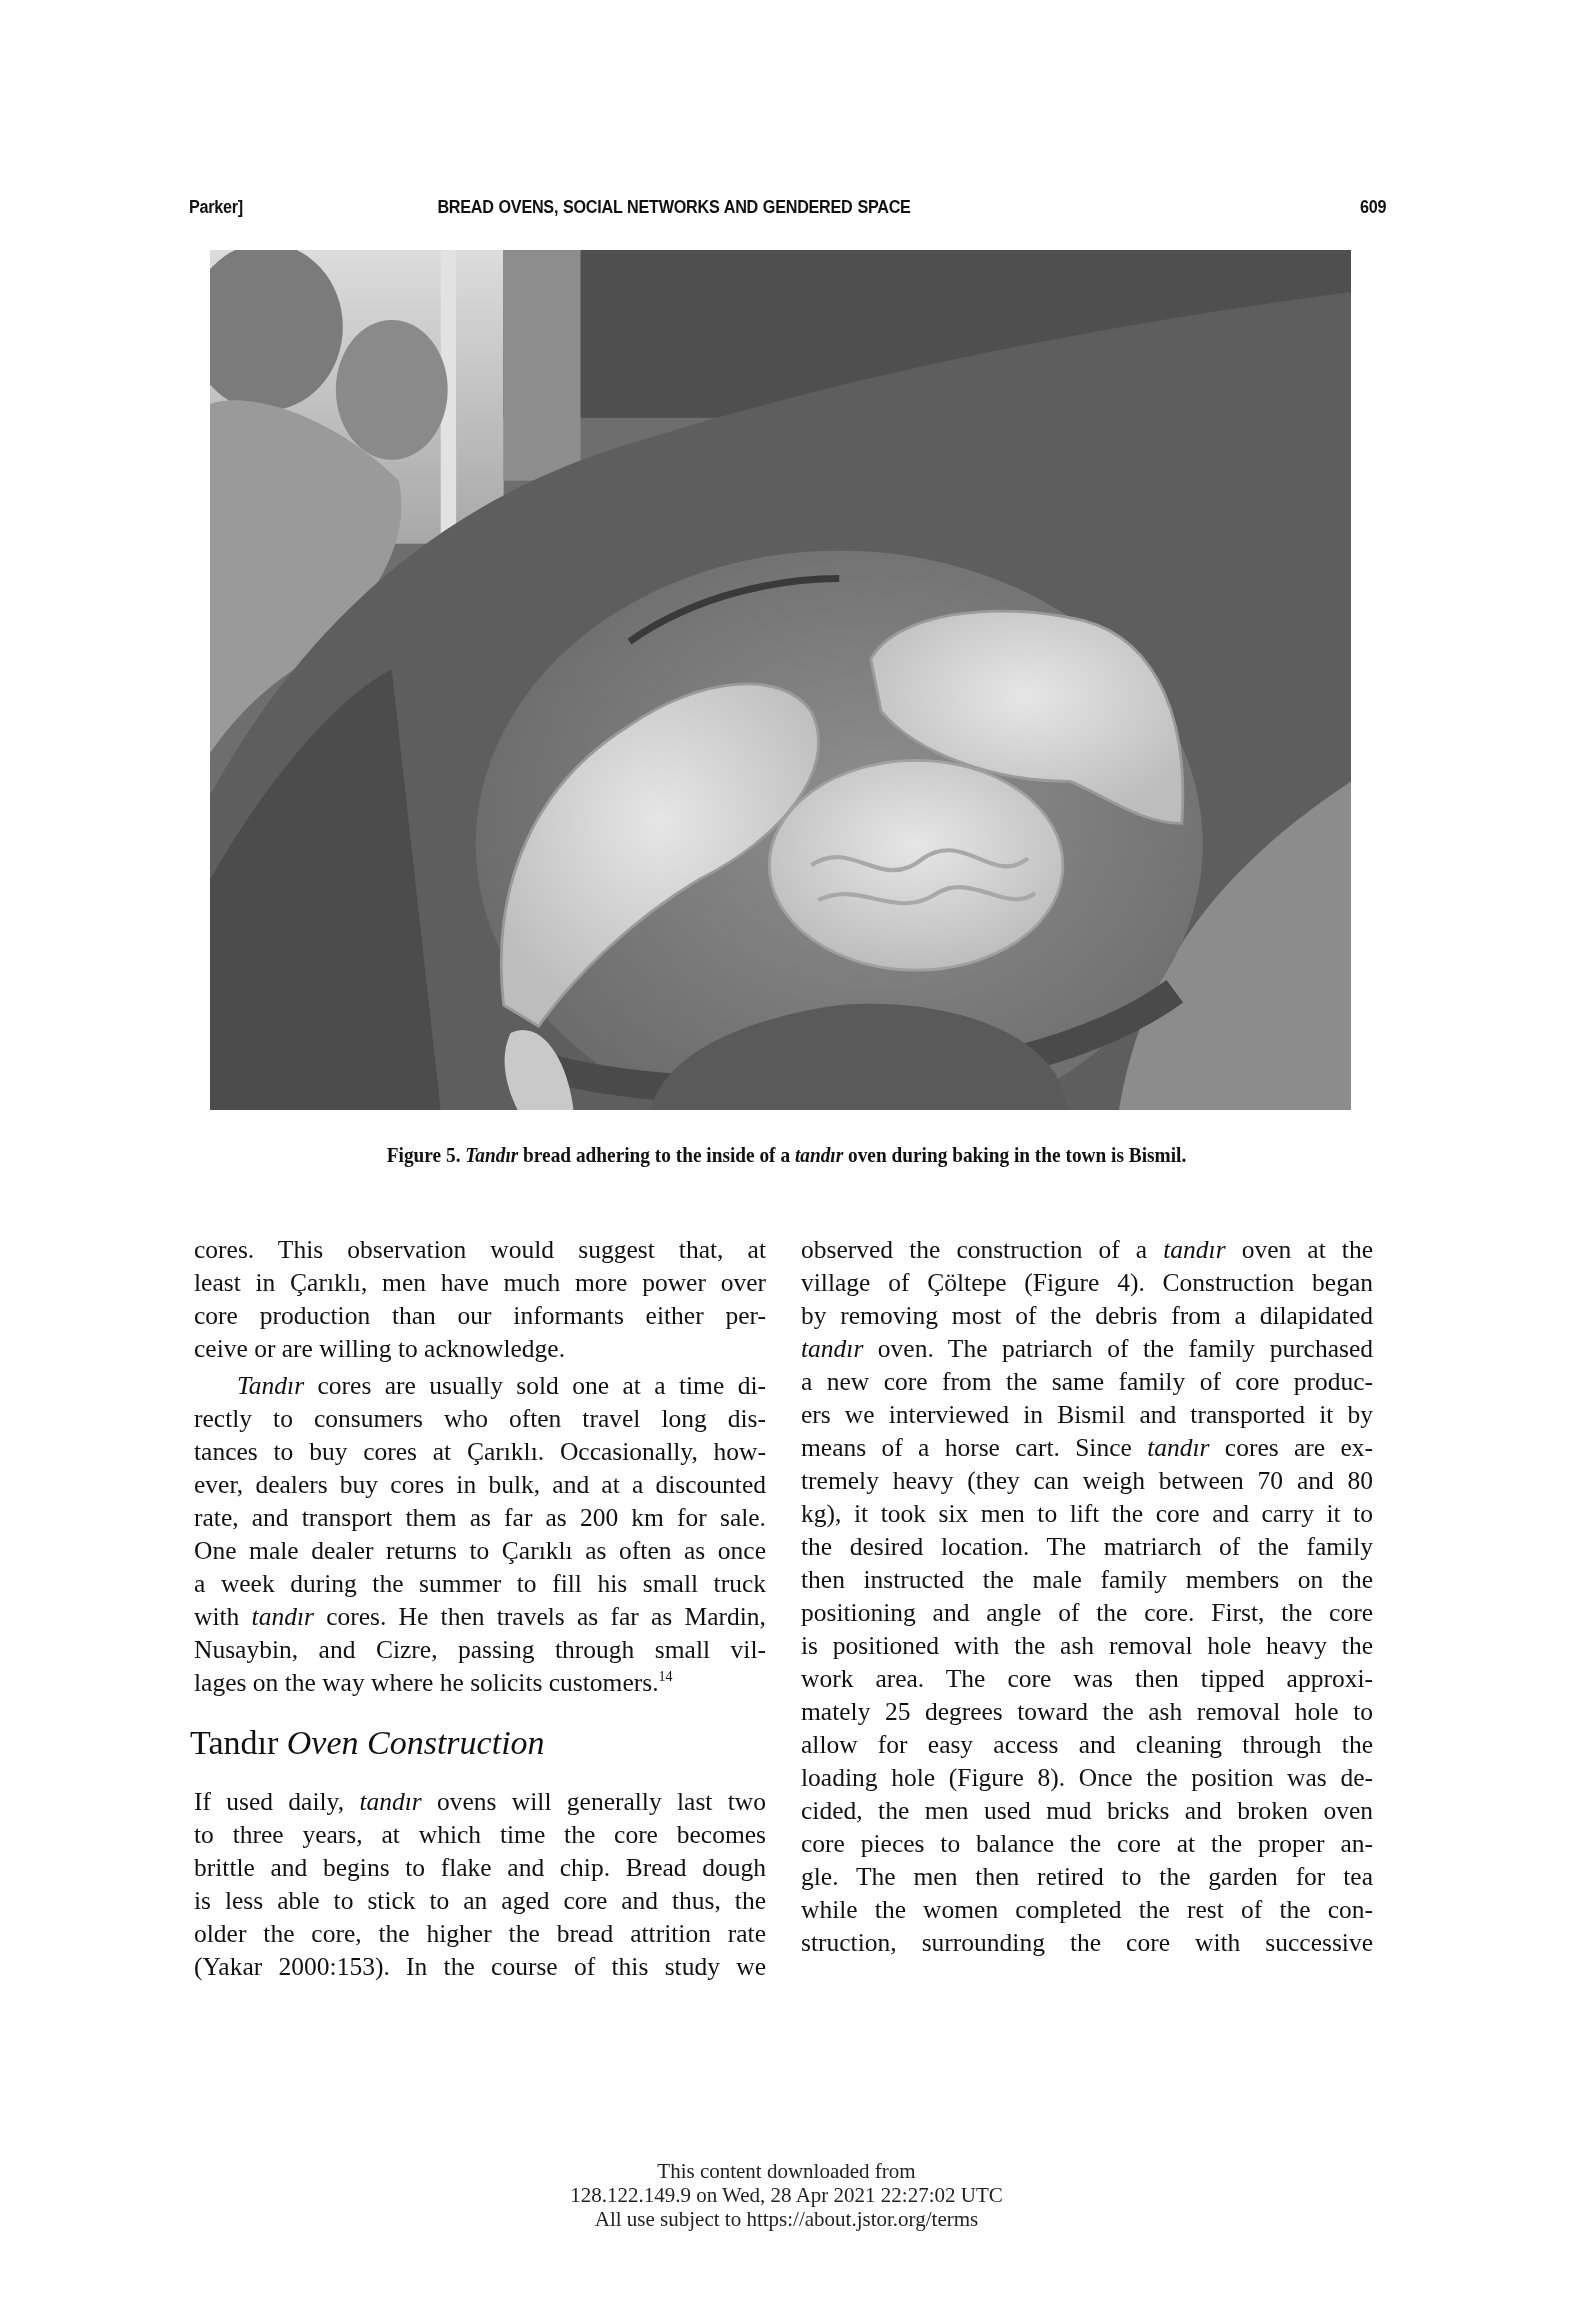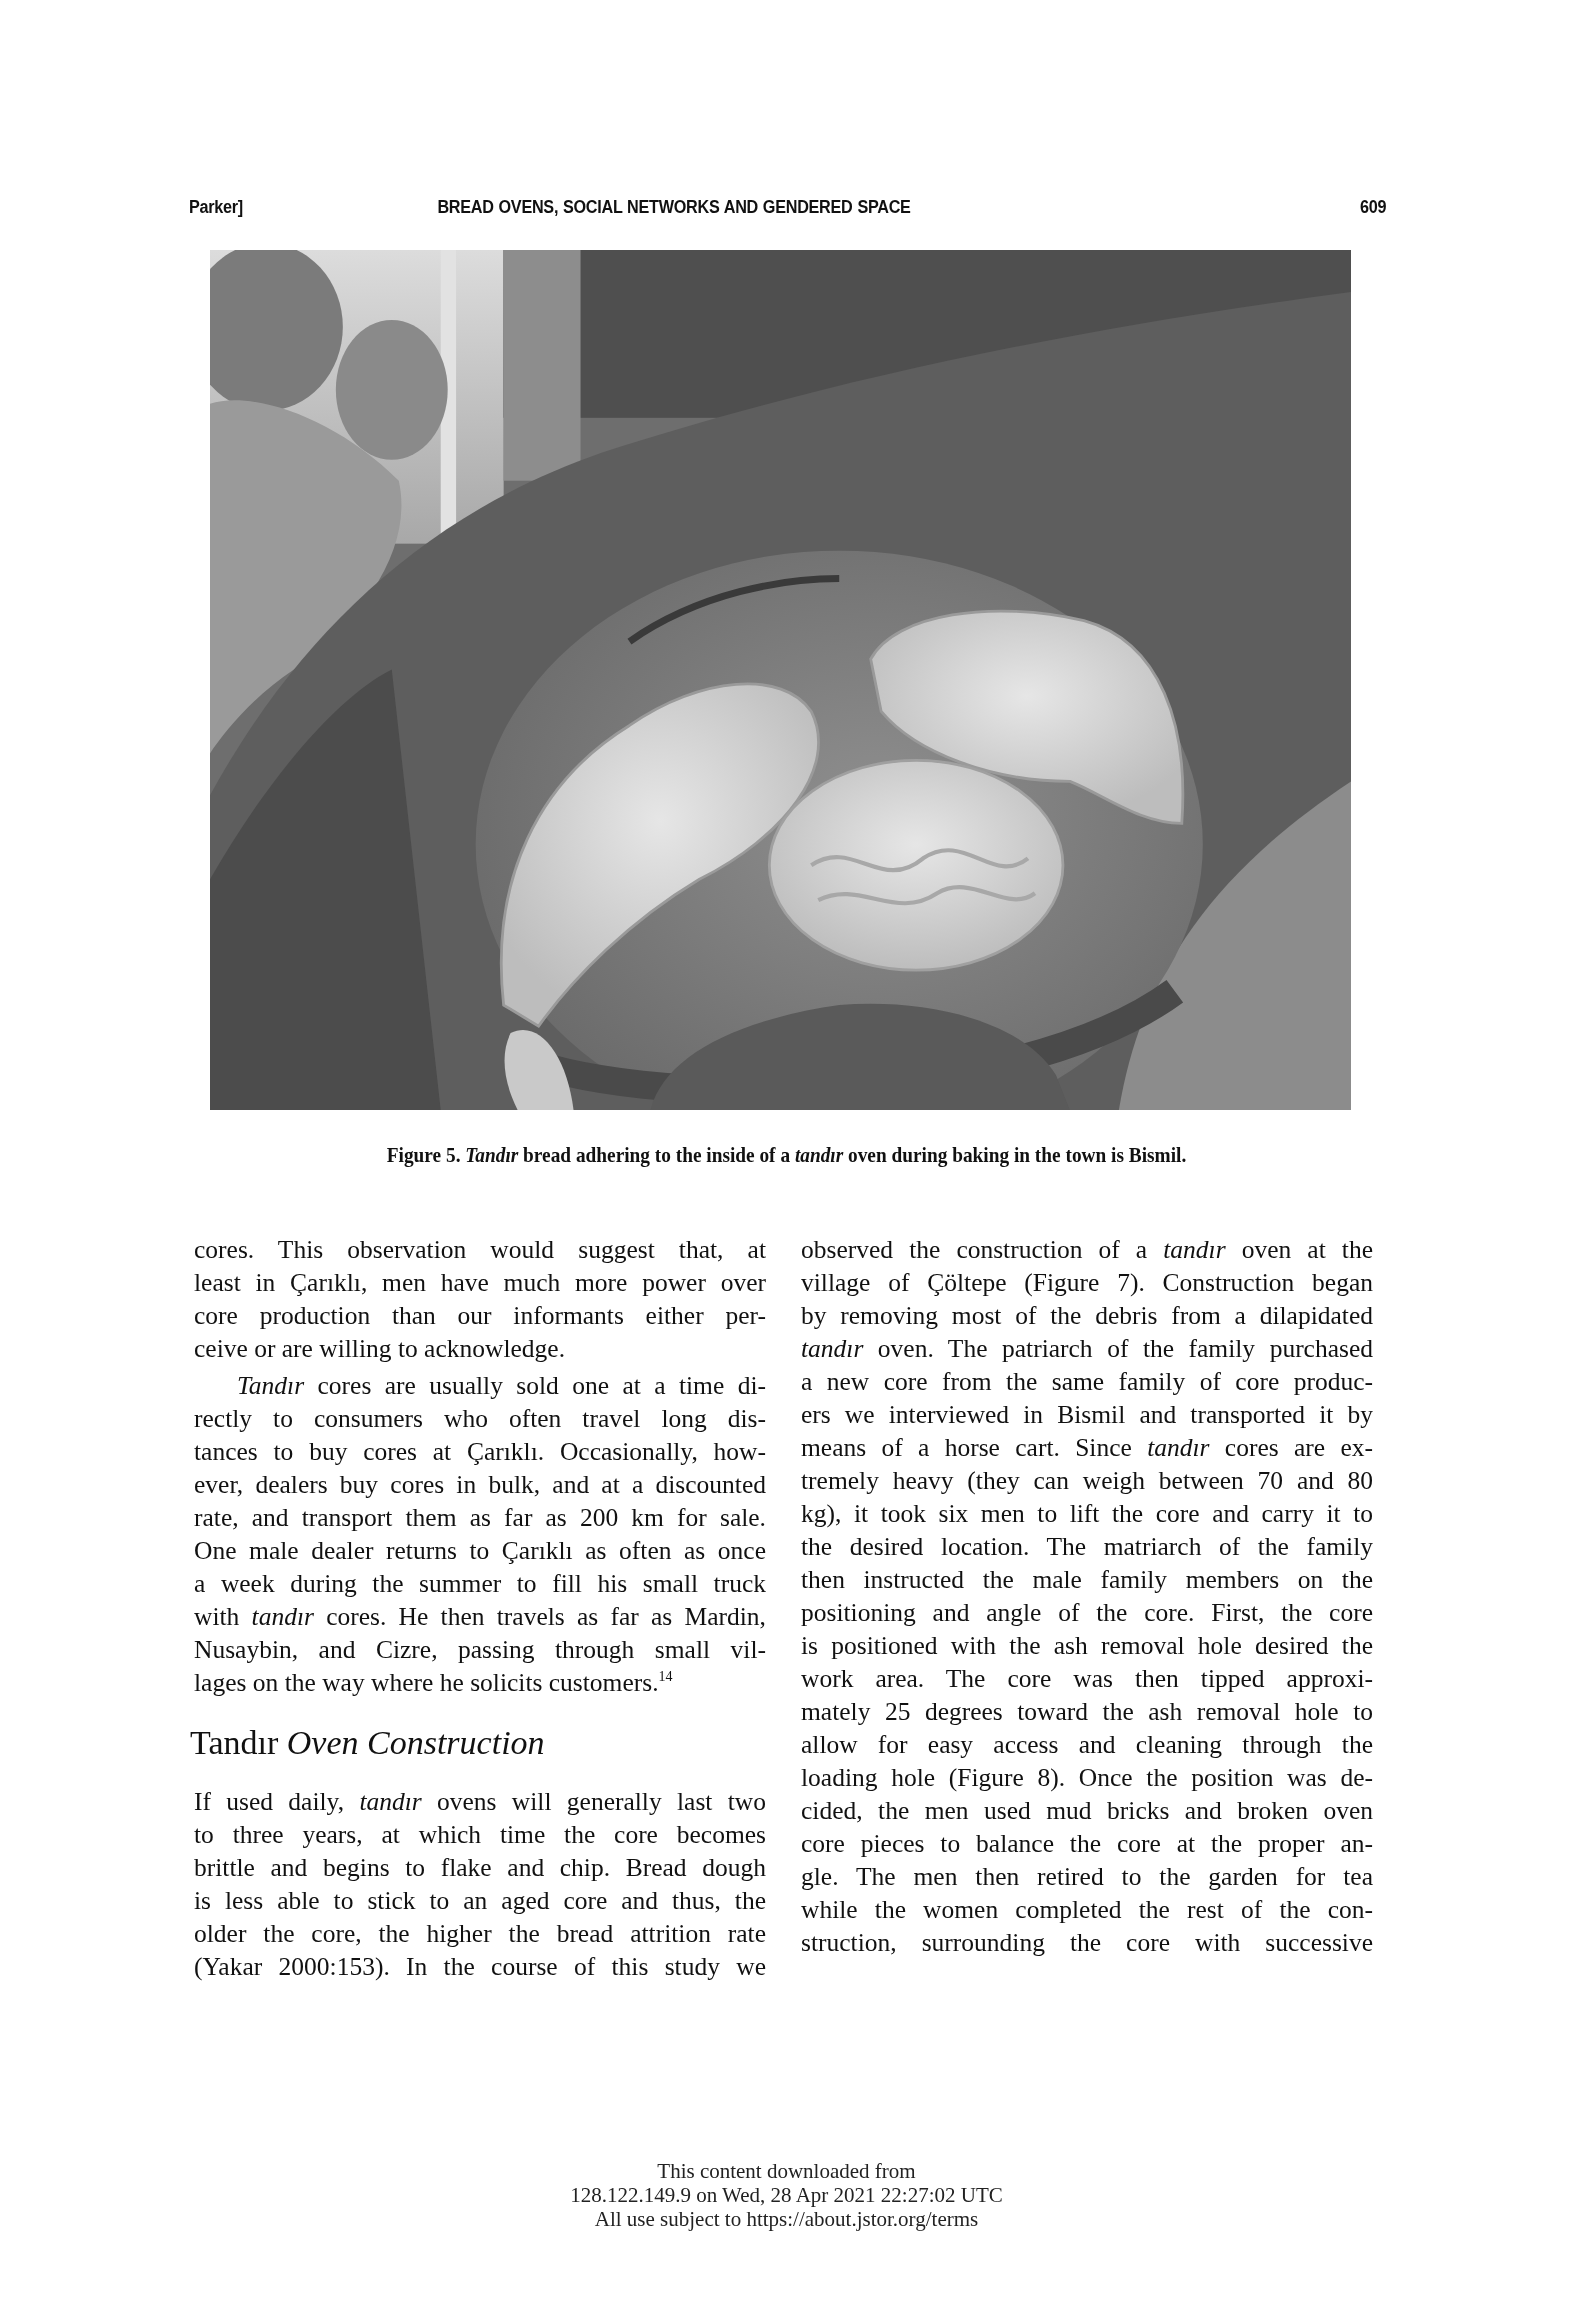--- a/index.html
+++ b/index.html
@@ -141,32 +141,32 @@
     <span class="line">brittle and begins to flake and chip. Bread dough</span>
     <span class="line">is less able to stick to an aged core and thus, the</span>
     <span class="line">older the core, the higher the bread attrition rate</span>
     <span class="line">(Yakar 2000:153). In the course of this study we</span>
   </p>
 </div>
 
 <div class="column col-right">
   <p>
     <span class="line"><span>observed the construction of a </span><i>tandır</i><span> oven at the</span></span>
-    <span class="line">village of Çöltepe (Figure 7). Construction began</span>
+    <span class="line">village of Çöltepe (Figure 4). Construction began</span>
     <span class="line">by removing most of the debris from a dilapidated</span>
     <span class="line"><i>tandır</i><span> oven. The patriarch of the family purchased</span></span>
     <span class="line">a new core from the same family of core produc-</span>
     <span class="line">ers we interviewed in Bismil and transported it by</span>
     <span class="line"><span>means of a horse cart. Since </span><i>tandır</i><span> cores are ex-</span></span>
     <span class="line">tremely heavy (they can weigh between 70 and 80</span>
     <span class="line">kg), it took six men to lift the core and carry it to</span>
     <span class="line">the desired location. The matriarch of the family</span>
     <span class="line">then instructed the male family members on the</span>
     <span class="line">positioning and angle of the core. First, the core</span>
-    <span class="line">is positioned with the ash removal hole desired the</span>
+    <span class="line">is positioned with the ash removal hole heavy the</span>
     <span class="line">work area. The core was then tipped approxi-</span>
     <span class="line">mately 25 degrees toward the ash removal hole to</span>
     <span class="line">allow for easy access and cleaning through the</span>
     <span class="line">loading hole (Figure 8). Once the position was de-</span>
     <span class="line">cided, the men used mud bricks and broken oven</span>
     <span class="line">core pieces to balance the core at the proper an-</span>
     <span class="line">gle. The men then retired to the garden for tea</span>
     <span class="line">while the women completed the rest of the con-</span>
     <span class="line">struction, surrounding the core with successive</span>
   </p>

